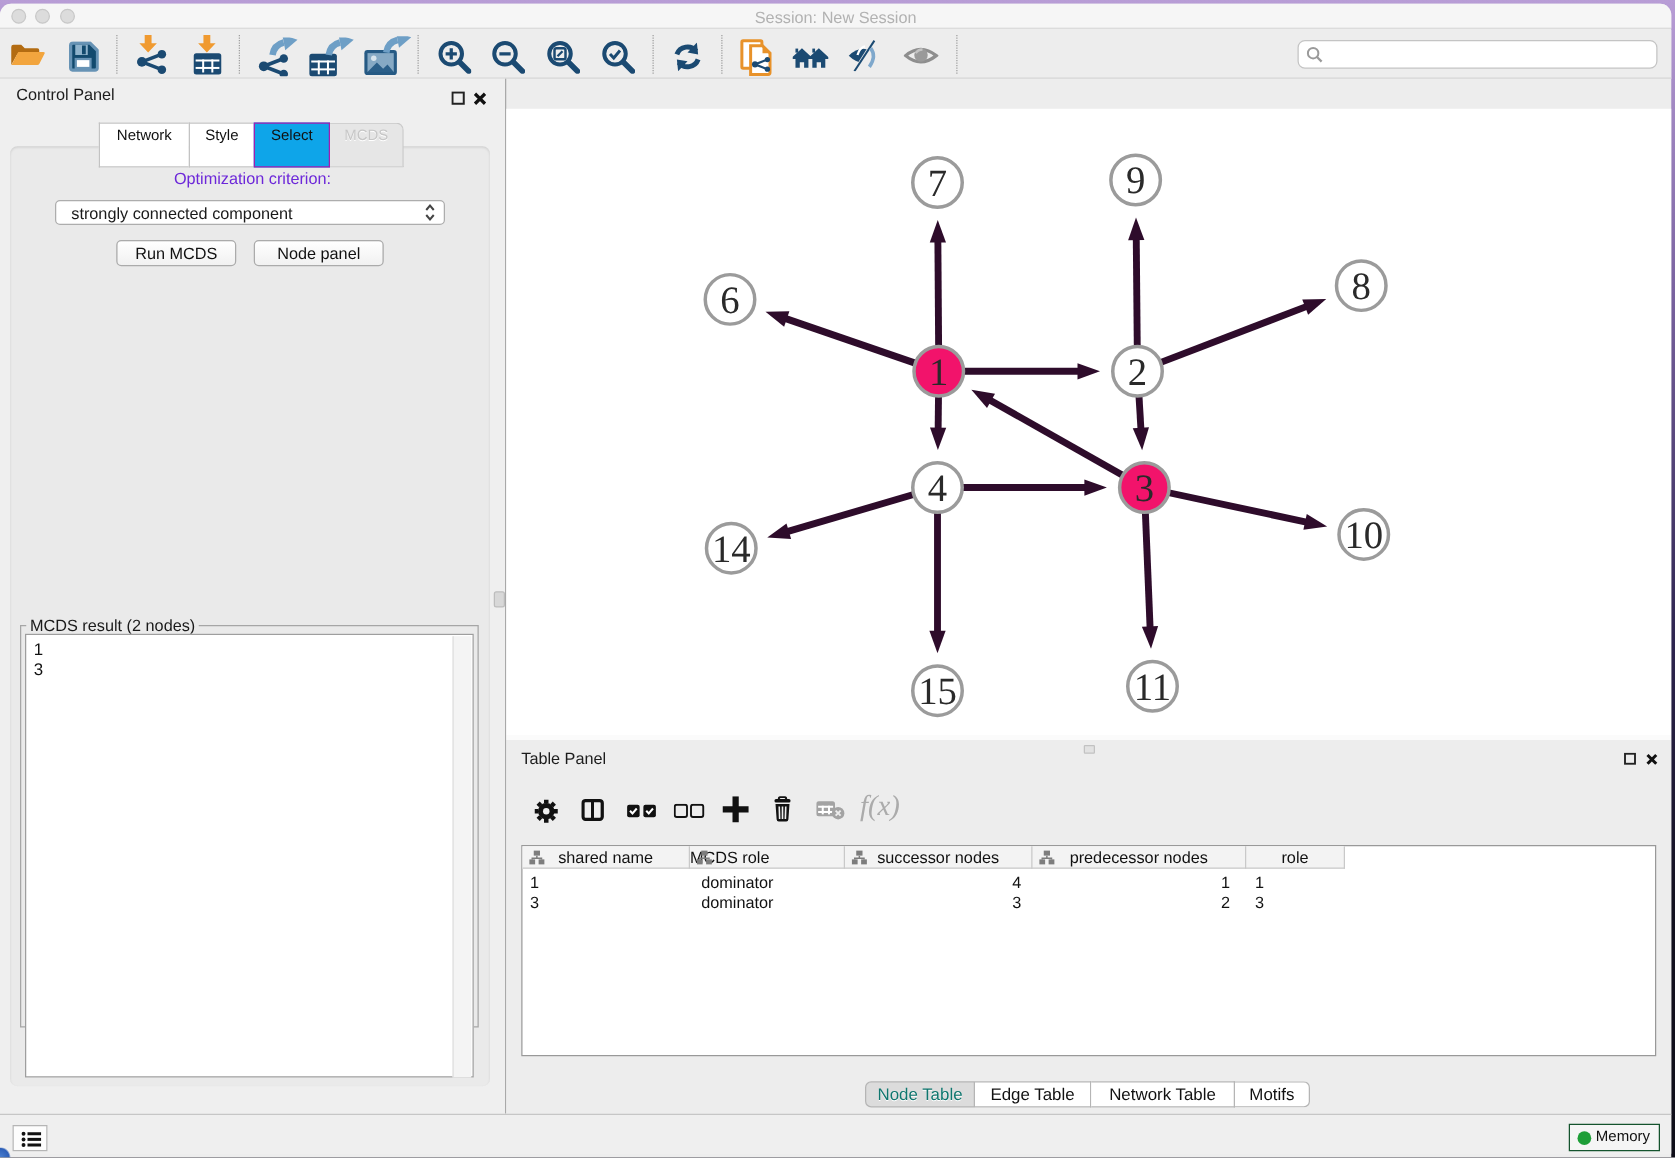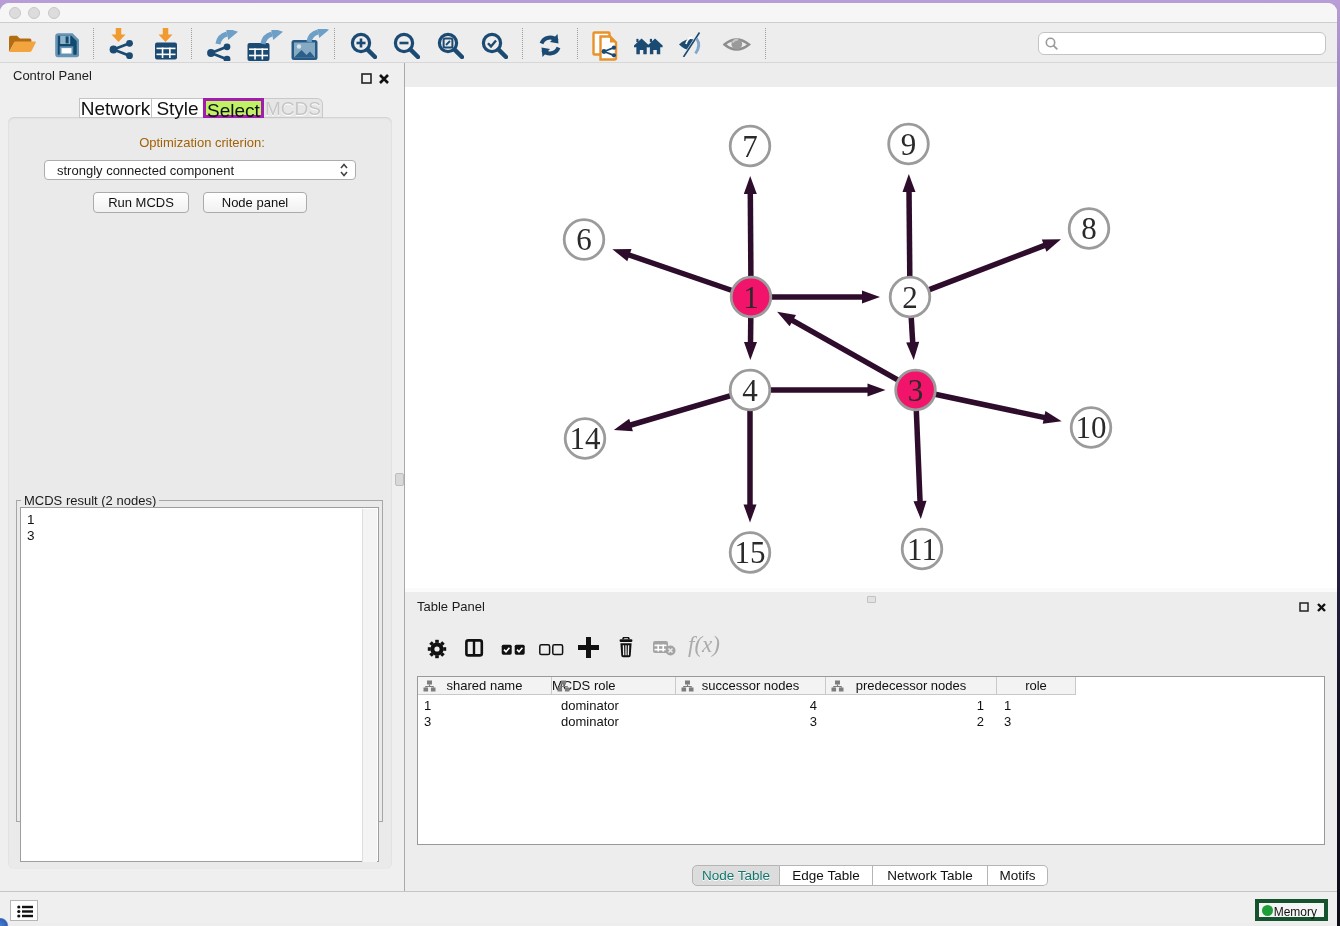--- a/index.html
+++ b/index.html
@@ -7,20 +7,21 @@
 #win { position:absolute; left:0; top:3px; width:1337px; height:923px;
   background:#ededed; border-radius:9px 9px 0 0; }
 .abs { position:absolute; }
 </style></head><body>
 <div id="win">
 
   <div class="abs" style="left:0;top:0;width:100%;height:20px;background:#f6f6f6;border-radius:9px 9px 0 0;border-bottom:1px solid #cecece">
     <div class="abs" style="left:9px;top:4px;width:12px;height:12px;border-radius:50%;background:#dcdcdc;border:1px solid #c8c8c8"></div>
     <div class="abs" style="left:28px;top:4px;width:12px;height:12px;border-radius:50%;background:#dcdcdc;border:1px solid #c8c8c8"></div>
     <div class="abs" style="left:48px;top:4px;width:12px;height:12px;border-radius:50%;background:#dcdcdc;border:1px solid #c8c8c8"></div>
+    <div class="abs" style="left:0;top:3px;width:100%;text-align:center;font-size:13px;color:#b2b2b2">Session: New Session</div>
   </div>
 
   <div class="abs" style="left:0;top:21px;width:100%;height:39px;background:#ededed;border-bottom:1px solid #d6d6d6">
     <div style="position:absolute;left:7px;top:7px"><svg width="30" height="26" viewBox="0 0 30 26" style="">
           <path d="M2 21 V6.5 q0-1.8 1.8-1.8 h6.2 l2.8 2.8 h10 q1.6 0 1.6 1.6 V12 H7 z" fill="#b36c12"></path>
           <path d="M2.2 21 L7.6 10.5 h20.2 q1.5 0 .9 1.3 L24.5 20 q-.5 1-1.8 1 z" fill="#f2a53e"></path>
         </svg></div>
       <div style="position:absolute;left:55px;top:9px"><svg width="24" height="25" viewBox="0 0 24 25" style="">
           <path d="M1.5 3.5 q0-2 2-2 h13.5 l6 6 V21 q0 2-2 2 h-18 q-1.5 0-1.5-2 z" fill="#124a6e" stroke="#6793b5" stroke-width="2.6"></path>
           <rect x="5.2" y="2.8" width="10" height="8.2" fill="#8fb3cc"></rect>
@@ -149,27 +150,27 @@
     <div class="abs" style="left:13px;top:5px;font-size:13px;color:#1c1c1c">Control Panel</div>
     <svg width="11" height="11" class="abs" style="left:361px;top:10px">
         <rect x="1" y="1" width="9" height="9" stroke="#222" stroke-width="1.6" fill="none"></rect>
       </svg>
     <svg width="12" height="12" class="abs" style="left:378px;top:10px">
         <path d="M2 2 L10 10 M10 2 L2 10" stroke="#111" stroke-width="2.6"></path>
       </svg>
 
     <div class="abs" style="left:8px;top:54px;width:384px;height:752px;background:#eaeaea;border-radius:6px;box-shadow:inset 0 1px 2px rgba(0,0,0,0.12)"></div>
 
-    <div class="abs" style="left:79px;top:35px;height:20px;display:flex;font-size:19px">
+    <div class="abs" style="left:79px;top:35px;height:36px;display:flex;font-size:12px">
       <div style="width:72px;background:#fff;border:1px solid #c3c3c3;border-right:none;text-align:center;line-height:19px;color:#111">Network</div>
       <div style="width:52px;background:#fff;border:1px solid #c3c3c3;border-right:none;text-align:center;line-height:19px;color:#111">Style</div>
-      <div style="width:61px;background:#bef264;border:3px solid #a21caf;text-align:center;line-height:19px;color:#111">Select</div>
+      <div style="width:61px;background:#0ea5e9;border:1px solid #a21caf;text-align:center;line-height:19px;color:#111">Select</div>
       <div style="width:59px;background:#e6e6e6;border:1px solid #c9c9c9;border-left:none;border-radius:0 6px 0 0;text-align:center;line-height:19px;color:#c6c6c6;text-shadow:0 1px 0 #fff">MCDS</div>
     </div>
-    <div class="abs" style="left:0;top:72px;width:404px;text-align:center;font-size:13px;color:#a16207">Optimization criterion:</div>
+    <div class="abs" style="left:0;top:72px;width:404px;text-align:center;font-size:13px;color:#6d28d9">Optimization criterion:</div>
 
     <div class="abs" style="left:44px;top:97px;width:312px;height:20px;background:#fff;border:1px solid #adadad;border-radius:4px">
       <div class="abs" style="left:12px;top:2px;font-size:13px;color:#1a1a1a">strongly connected component</div>
       <svg width="10" height="14" class="abs" style="right:6px;top:2px">
           <path d="M2 5 L5 1.5 L8 5" stroke="#444" stroke-width="1.6" fill="none"></path>
           <path d="M2 9 L5 12.5 L8 9" stroke="#444" stroke-width="1.6" fill="none"></path>
         </svg>
     </div>
 
     <div class="abs" style="left:93px;top:129px;width:96px;height:21px;background:linear-gradient(#fff,#f1f1f1);border:1px solid #ababab;border-radius:4px;text-align:center;line-height:19px;font-size:13px;color:#111">Run MCDS</div>
@@ -360,16 +361,16 @@
     <div class="abs" style="left:10px;top:8px;width:28px;height:21px;background:#fdfdfd;border:1px solid #b5b5b5">
       <svg width="16" height="13" style="position:absolute;left:6px;top:4px">
         <circle cx="1.8" cy="2" r="1.6" fill="#111"></circle>
           <rect x="5" y="0.8" width="11" height="2.4" fill="#111"></rect>
         <circle cx="1.8" cy="6.5" r="1.6" fill="#111"></circle>
           <rect x="5" y="5.3" width="11" height="2.4" fill="#111"></rect>
         <circle cx="1.8" cy="11" r="1.6" fill="#111"></circle>
           <rect x="5" y="9.8" width="11" height="2.4" fill="#111"></rect>
       </svg>
     </div>
-    <div class="abs" style="left:1255px;top:7px;width:73px;height:22px;background:#f5f5f5;border:4px solid #14532d;font-size:12px;color:#111;text-align:right;line-height:19px;padding-right:7px">Memory</div>
+    <div class="abs" style="left:1255px;top:7px;width:73px;height:22px;background:#f5f5f5;border:1px solid #14532d;font-size:12px;color:#111;text-align:right;line-height:19px;padding-right:7px">Memory</div>
     <div class="abs" style="left:1262px;top:13px;width:11px;height:11px;border-radius:50%;background:#1e9e38"></div>
   </div>
 </div>
 <div style="position:absolute;left:0;top:918px;width:9px;height:8px;background:radial-gradient(circle at 0 100%, #4a7fd0 0%, #2d5fb8 60%, transparent 72%)"></div>
 </body></html>

